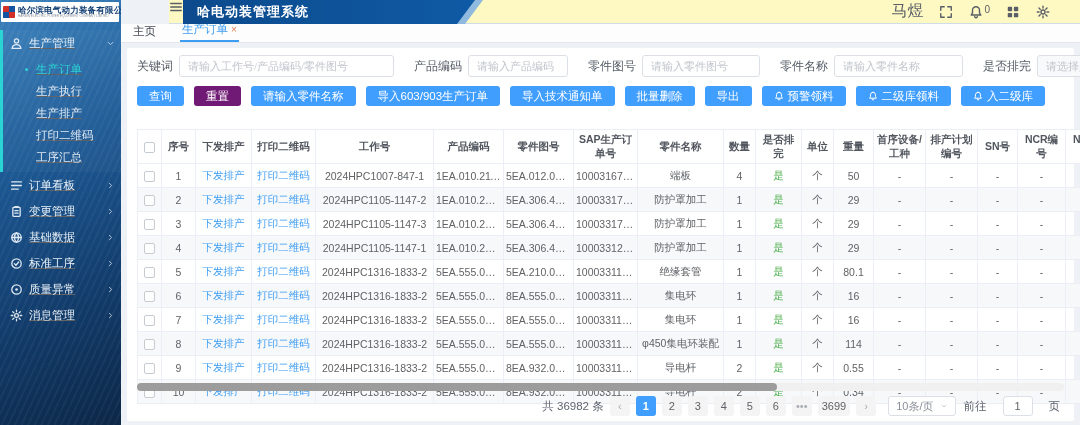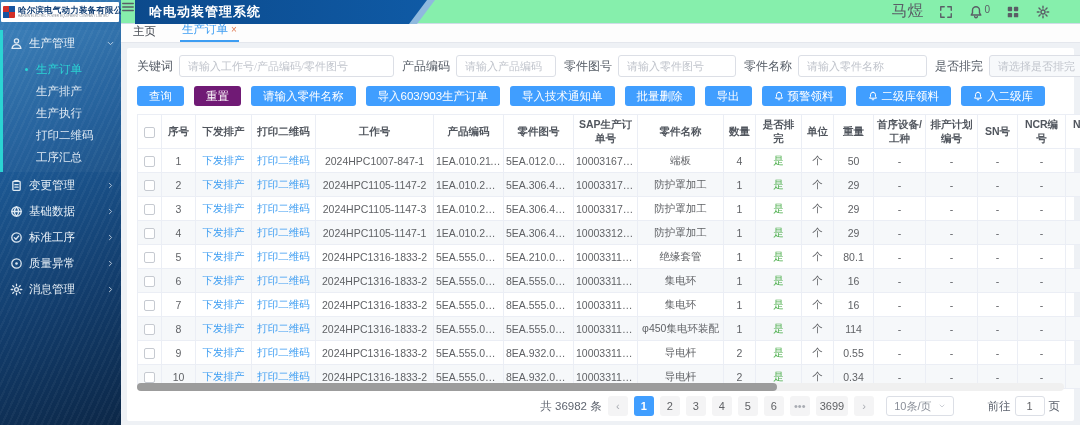--- a/index.html
+++ b/index.html
@@ -17,38 +17,38 @@
   .logo-box { background:#fff; margin:2px 2px 8px 1px; height:20px; display:flex; align-items:center; padding:1px 2px; border-radius:1px; position:relative; }
   .logo-mark { width:13px; height:13px; margin-right:2px; flex:0 0 13px; display:flex; flex-wrap:wrap; }
   .logo-mark i { display:block; width:6px; height:6px; }
   .logo-mark i:nth-child(1){ background:#d22f27; border-radius:1px 0 0 0;}
   .logo-mark i:nth-child(2){ background:#1553a0;}
   .logo-mark i:nth-child(3){ background:#1553a0;}
   .logo-mark i:nth-child(4){ background:#d22f27; border-radius:0 0 1px 0;}
   .logo-text { line-height:1; }
   .logo-cn { font-size:8.5px; font-weight:bold; color:#123e73; white-space:nowrap; letter-spacing:0.2px; }
   .logo-en { font-size:3.5px; color:#8a9099; white-space:nowrap; transform:scale(0.9); transform-origin:left; }
-  .menu { position:relative; }
+  .menu { position:relative;text-decoration:underline; }
   .menu-group { color:#e9f1f8; }
   .menu-group.expanded { border-left:3px solid #2bd4d4; background:rgba(255,255,255,0.03); }
   .group-head { display:flex; align-items:center; height:26px; padding:0 6px 0 10px; cursor:pointer; }
   .menu-group.expanded .group-head { padding-left:7px; }
   .group-head .mi { width:13px; height:13px; margin-right:6px; flex:0 0 13px; opacity:0.95; }
   .group-head .glabel { flex:1; font-size:11.5px; }
   .group-head .chev { width:9px; height:9px; opacity:0.8; }
   .submenu { padding:2px 0 4px; }
   .submenu-item { height:22px; line-height:22px; padding-left:33px; font-size:11.5px; color:#dfe9f3; cursor:pointer; position:relative; }
   .submenu-item.active { color:#2bd4d4; }
   .submenu-item.active::before { content:""; position:absolute; left:22px; top:10px; width:3px; height:3px; border-radius:50%; background:#2bd4d4; }
   svg { display:block; }
 
   
   .main { flex:1; display:flex; flex-direction:column; min-width:0; }
 
-  .topbar { height:24px; background:#86efac; display:flex; align-items:stretch; border-bottom:1px solid #cfdde8; position:relative; }
+  .topbar { height:24px; background:#fef9c3; display:flex; align-items:stretch; border-bottom:1px solid #cfdde8; position:relative;margin-left:48px; }
   .hamburger { width:18px; display:flex; align-items:center; justify-content:center; color:#5a5e66; cursor:pointer; }
   .banner-wrap { position:relative; height:24px; width:300px; }
   .banner-accent { position:absolute; left:0; top:0; height:24px; width:300px; background:#8fb9de;
     clip-path:polygon(0 0,100% 0,calc(100% - 18px) 100%,0 100%); }
   .banner { position:absolute; left:0; top:0; height:24px; width:292px; background:linear-gradient(90deg,#0c4a8c,#0f5aa5);
     clip-path:polygon(0 0,100% 0,calc(100% - 18px) 100%,0 100%);
     color:#fff; font-weight:bold; font-size:13px; line-height:24px; padding-left:14px; letter-spacing:1px; }
   .topbar-right { margin-left:auto; display:flex; align-items:center; gap:16px; padding-right:30px; color:#5a5e66; }
   .topbar-right .username { font-size:16px; cursor:pointer; }
   .tb-icon { width:14px; height:14px; cursor:pointer; color:#5a5e66; position:relative; }
@@ -56,54 +56,54 @@
   .bell-group { display:flex; align-items:flex-end; cursor:pointer; }
 
   .tabbar { height:19px; background:#fdfdfd; border-bottom:1px solid #e4e7ed; display:flex; align-items:flex-end; padding-left:10px; gap:22px; }
   .tab { font-size:11.5px; padding:0 2px 3px; color:#4a4f57; cursor:pointer; }
   .tab.active { color:#3d9df2; border-bottom:2px solid #3d9df2; display:flex; align-items:center; gap:3px; }
   .tab .close-x { color:#e07b54; font-size:10px; line-height:1; cursor:pointer; }
 
   .content { flex:1; background:#eef1f5; padding:5px 6px 4px; min-height:0; }
   .panel { background:#fff; height:100%; padding:5px 10px 0; display:flex; flex-direction:column; border-radius:2px; }
 
-  .filter-row { display:flex; align-items:center; gap:8px; height:26px; flex:0 0 26px;font-family:Liberation Serif, serif; }
+  .filter-row { display:flex; align-items:center; gap:20px; height:26px; flex:0 0 26px;font-family:Liberation Serif, serif; }
   .filter-item { display:flex; align-items:center; gap:6px; }
   .filter-label { font-size:12px; color:#555c66; white-space:nowrap; }
   .f-input { height:22px; border:1px solid #dcdfe6; border-radius:3px; padding:0 8px; font-size:11px; color:#606266; outline:none; background:#fff; font-family:inherit; }
   .f-input::placeholder { color:#c0c4cc; }
   .f-select { height:22px; border:1px solid #dcdfe6; border-radius:3px; background:#f7f9fb; display:flex; align-items:center; justify-content:space-between; padding:0 8px; width:130px; cursor:pointer; }
   .f-select .ph { color:#c0c4cc; font-size:11px; }
 
   .btn-row { display:flex; align-items:center; gap:10px; height:30px; flex:0 0 30px; margin-top:2px; }
   .btn { height:20px; border:none; border-radius:3px; padding:10px 12px; font-size:11.5px; color:#fff; background:#409eff; cursor:pointer; display:flex; align-items:center; gap:4px; font-family:inherit; white-space:nowrap; }
   .btn.warning { background:#701a75; }
   .btn .bicon { width:10px; height:10px; }
 
-  .table-wrap { flex:1; min-height:0; margin-top:3px; }
+  .table-wrap { flex:1; min-height:0; margin-top:18px; }
   table { width:100%; border-collapse:collapse; table-layout:fixed; font-size:10.5px; }
   th,td { border:1px solid #ebeef5; text-align:center; padding:1px 2px; overflow:hidden; white-space:nowrap; text-overflow:ellipsis; }
   th { color:#51565e; font-weight:bold; height:34px; white-space:normal; line-height:1.25; background:#fff; }
   td { height:24px; color:#606266; }
   tr.even td { background:#f6f8fa; }
   .cell-link { color:#3d9df2; cursor:pointer; }
   .cell-green { color:#4cae4c; }
   .chk { width:11px; height:11px; border:1px solid #c6cad1; border-radius:2px; display:inline-block; background:#fff; cursor:pointer; vertical-align:middle; }
 
   .hscroll { height:8px; margin-top:2px; background:#f0f0f0; border-radius:4px; position:relative; flex:0 0 8px; }
   .hscroll .thumb { position:absolute; left:0; top:0; height:8px; width:69%; background:#9c9c9c; border-radius:4px; cursor:grab; }
 
   .pagination { display:flex; align-items:center; justify-content:flex-end; gap:6px; height:30px; flex:0 0 30px; padding-right:4px; color:#5f6570; font-size:11.5px; }
   .pg-total { }
   .pg-btn { min-width:20px; height:20px; padding:0 4px; background:#f4f4f5; border-radius:3px; display:flex; align-items:center; justify-content:center; font-size:11px; color:#606266; cursor:pointer; }
   .pg-btn.active { background:#409eff; color:#fff; font-weight:bold; }
   .pg-btn.arrow { color:#a8abb2; }
   .pg-size { height:20px; border:1px solid #dcdfe6; border-radius:3px; background:#fff; display:flex; align-items:center; gap:6px; padding:0 7px; color:#8a8f99; font-size:11px; cursor:pointer; margin-left:6px; }
   .pg-size .chev { width:8px; height:8px; color:#c0c4cc; }
-  .pg-goto { display:flex; align-items:center; gap:4px; margin-left:28px; }
+  .pg-goto { display:flex; align-items:center; gap:16px; margin-left:2px; }
   .pg-goto input { width:30px; height:20px; border:1px solid #dcdfe6; border-radius:3px; text-align:center; font-size:11px; color:#606266; outline:none; font-family:inherit; }
 </style>
 </head>
 <body>
 
 <div class="app">
 
   <aside class="sidebar">
     <div class="logo-box">
       <span class="logo-mark">
@@ -128,24 +128,39 @@
             </span>
             <span class="glabel">生产管理</span>
             <span class="chev">
               <svg viewBox="0 0 16 16" width="100%" height="100%" fill="none" stroke="currentColor" stroke-width="1.6" stroke-linecap="round" stroke-linejoin="round">
                 <path d="M4 6l4 4 4-4"></path>
               </svg>
             </span>
           </div>
           <div class="submenu">
             <div class="submenu-item active">生产订单</div>
+            <div class="submenu-item">生产执行</div>
             <div class="submenu-item">生产排产</div>
-            <div class="submenu-item">生产执行</div>
             <div class="submenu-item">打印二维码</div>
             <div class="submenu-item">工序汇总</div>
+          </div>
+        </div>
+        <div class="menu-group">
+          <div class="group-head">
+            <span class="mi">
+              <svg viewBox="0 0 16 16" width="100%" height="100%" fill="none" stroke="currentColor" stroke-width="1.6" stroke-linecap="round" stroke-linejoin="round">
+                <path d="M2 3.5h12M2 8h12M2 12.5h8"></path>
+              </svg>
+            </span>
+            <span class="glabel">订单看板</span>
+            <span class="chev">
+              <svg viewBox="0 0 16 16" width="100%" height="100%" fill="none" stroke="currentColor" stroke-width="1.6" stroke-linecap="round" stroke-linejoin="round">
+                <path d="M6 4l4 4-4 4"></path>
+              </svg>
+            </span>
           </div>
         </div>
         <div class="menu-group">
           <div class="group-head">
             <span class="mi">
               <svg viewBox="0 0 16 16" width="100%" height="100%" fill="none" stroke="currentColor" stroke-width="1.6" stroke-linecap="round" stroke-linejoin="round">
                 <rect x="3.5" y="3" width="9" height="11" rx="1"></rect>
                 <path d="M6 3V2h4v1M6 7h4M6 10h4"></path>
               </svg>
             </span>

